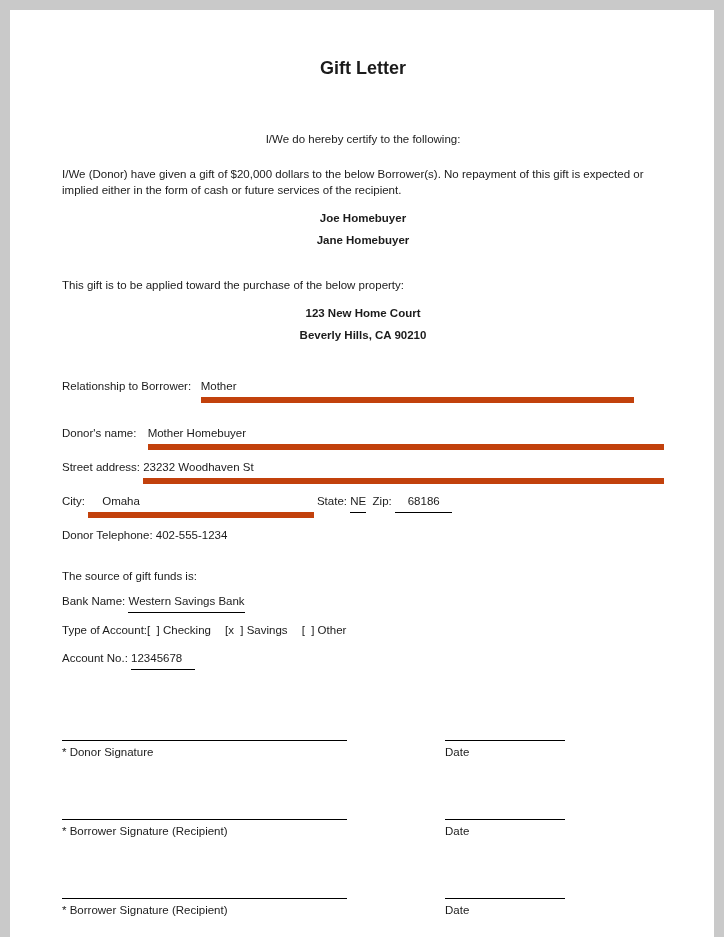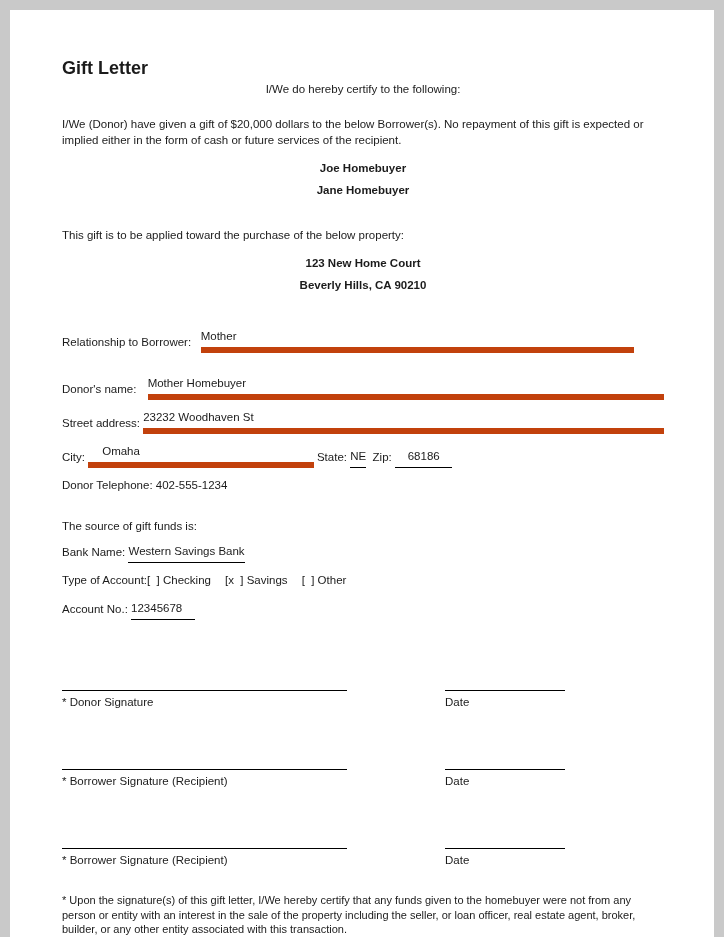--- a/index.html
+++ b/index.html
@@ -12,36 +12,37 @@
   .page {
     width: 704px;
     min-height: 917px;
     margin: 10px auto;
     background: #ffffff;
     padding: 45px 50px 40px 52px;
     font-size: 11.5px;
     line-height: 1.45;
   }
   .doc-title {
-    text-align: left;
+    text-align: center;
     font-size: 18px;
     font-weight: bold;
+    margin-bottom: 50px;
   }
   .para { margin-top: 18px; }
   .lead-line { margin-top: 0; text-align: center; }
   .bold { font-weight: bold; text-align: center; }
   .names { margin-top: 8px; }
   .names div { line-height: 22px; }
   .section-gap { margin-top: 26px; }
   .big-gap { margin-top: 30px; }
   .addr div { line-height: 22px; }
 
   .field-line {
     display: flex;
-    align-items: flex-end;
+    align-items: flex-start;
     margin-top: 7px;
     line-height: 21px;
   }
   .field-line .lbl { white-space: pre; }
   .fill {
     border-bottom: 6px solid #c2410c;
     flex: 1;
     white-space: pre;
   }
   .fill.pad { padding-left: 14px; }

